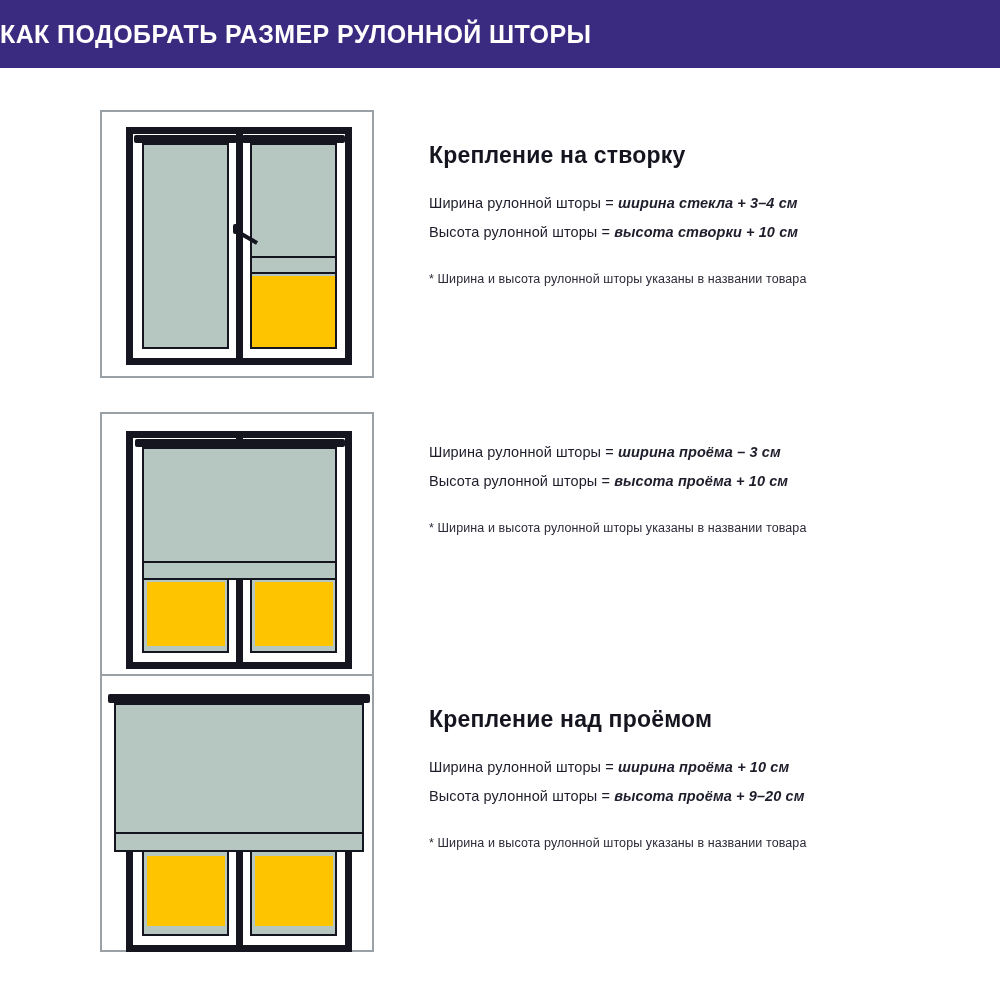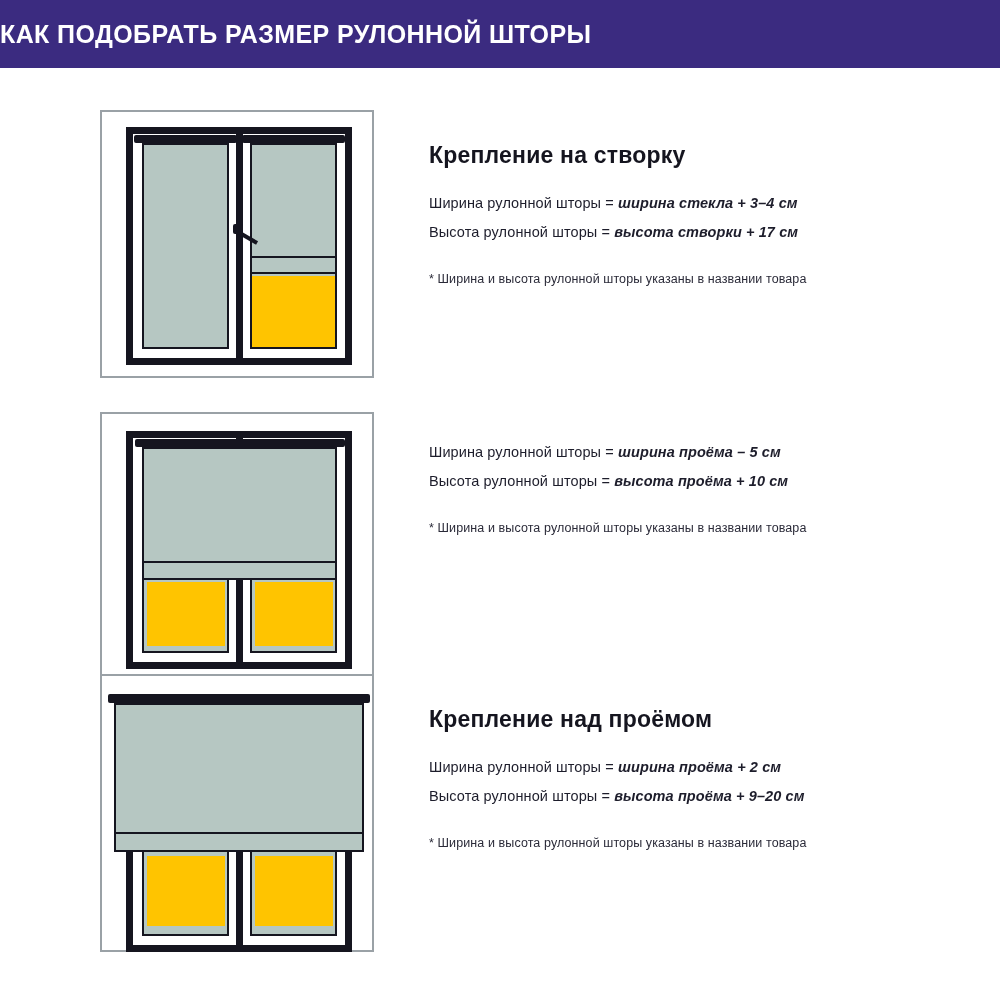--- a/index.html
+++ b/index.html
@@ -165,21 +165,21 @@
         <div class="handle" style="left:131px;top:112px;width:10px;height:10px;border-radius:2px;"></div>
         <div class="handle" style="left:136px;top:118px;width:22px;height:4px;transform:rotate(30deg);transform-origin:left center;"></div>
       </div>
     </div>
     <div class="sec-text">
       <h2 class="sec-heading">Крепление на створку</h2>
       <div class="sec-line">
         <span>Ширина рулонной шторы = </span><b>ширина стекла + 3–4 см</b>
       </div>
       <div class="sec-line">
-        <span>Высота рулонной шторы = </span><b>высота створки + 17 см</b>
+        <span>Высота рулонной шторы = </span><b>высота створки + 10 см</b>
       </div>
       <div class="sec-note">* Ширина и высота рулонной шторы указаны в названии товара</div>
     </div>
   </div>
 
   <div class="section" style="top:412px;">
     <div class="sec-illustration">
       <div class="win" style="width:274px;height:272px;">
 
         <div class="frame" style="left:24px;top:17px;width:226px;height:238px;"></div>
@@ -192,21 +192,21 @@
         <div class="yellow" style="left:45px;top:168px;width:78px;height:64px;"></div>
         <div class="yellow" style="left:153px;top:168px;width:78px;height:64px;"></div>
 
         <div class="blind-rail" style="left:33px;top:25px;width:210px;height:8px;"></div>
         <div class="blind-fabric" style="left:40px;top:33px;width:195px;height:130px;"></div>
         <div class="blind-bottombar" style="left:40px;top:147px;width:195px;height:19px;"></div>
       </div>
     </div>
     <div class="sec-text">
       <div class="sec-line">
-        <span>Ширина рулонной шторы = </span><b>ширина проёма  – 5 см</b>
+        <span>Ширина рулонной шторы = </span><b>ширина проёма  – 3 см</b>
       </div>
       <div class="sec-line">
         <span>Высота рулонной шторы = </span><b>высота проёма + 10 см</b>
       </div>
       <div class="sec-note">* Ширина и высота рулонной шторы указаны в названии товара</div>
     </div>
   </div>
 
   <div class="section" style="top:674px;">
     <div class="sec-illustration">
@@ -223,21 +223,21 @@
         <div class="yellow" style="left:153px;top:180px;width:78px;height:70px;"></div>
 
         <div class="blind-rail" style="left:6px;top:18px;width:262px;height:9px;"></div>
         <div class="blind-fabric" style="left:12px;top:27px;width:250px;height:132px;"></div>
         <div class="blind-bottombar" style="left:12px;top:156px;width:250px;height:20px;"></div>
       </div>
     </div>
     <div class="sec-text">
       <h2 class="sec-heading">Крепление над проёмом</h2>
       <div class="sec-line">
-        <span>Ширина рулонной шторы = </span><b>ширина проёма + 2 см</b>
+        <span>Ширина рулонной шторы = </span><b>ширина проёма + 10 см</b>
       </div>
       <div class="sec-line">
         <span>Высота рулонной шторы = </span><b>высота проёма + 9–20 см</b>
       </div>
       <div class="sec-note">* Ширина и высота рулонной шторы указаны в названии товара</div>
     </div>
   </div>
 
 </div>
 

